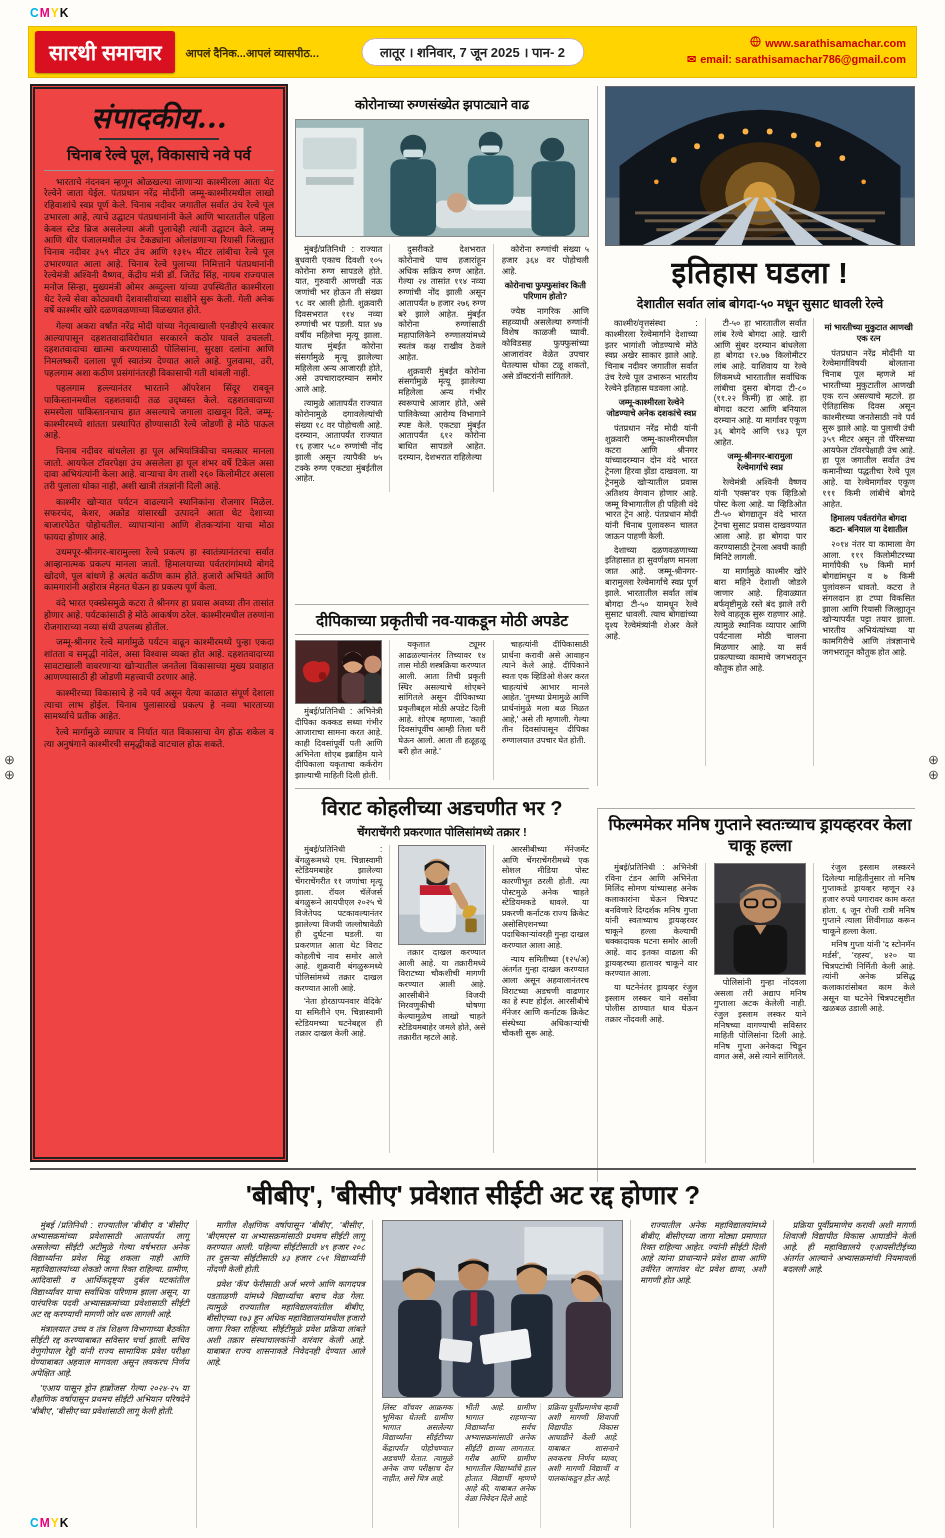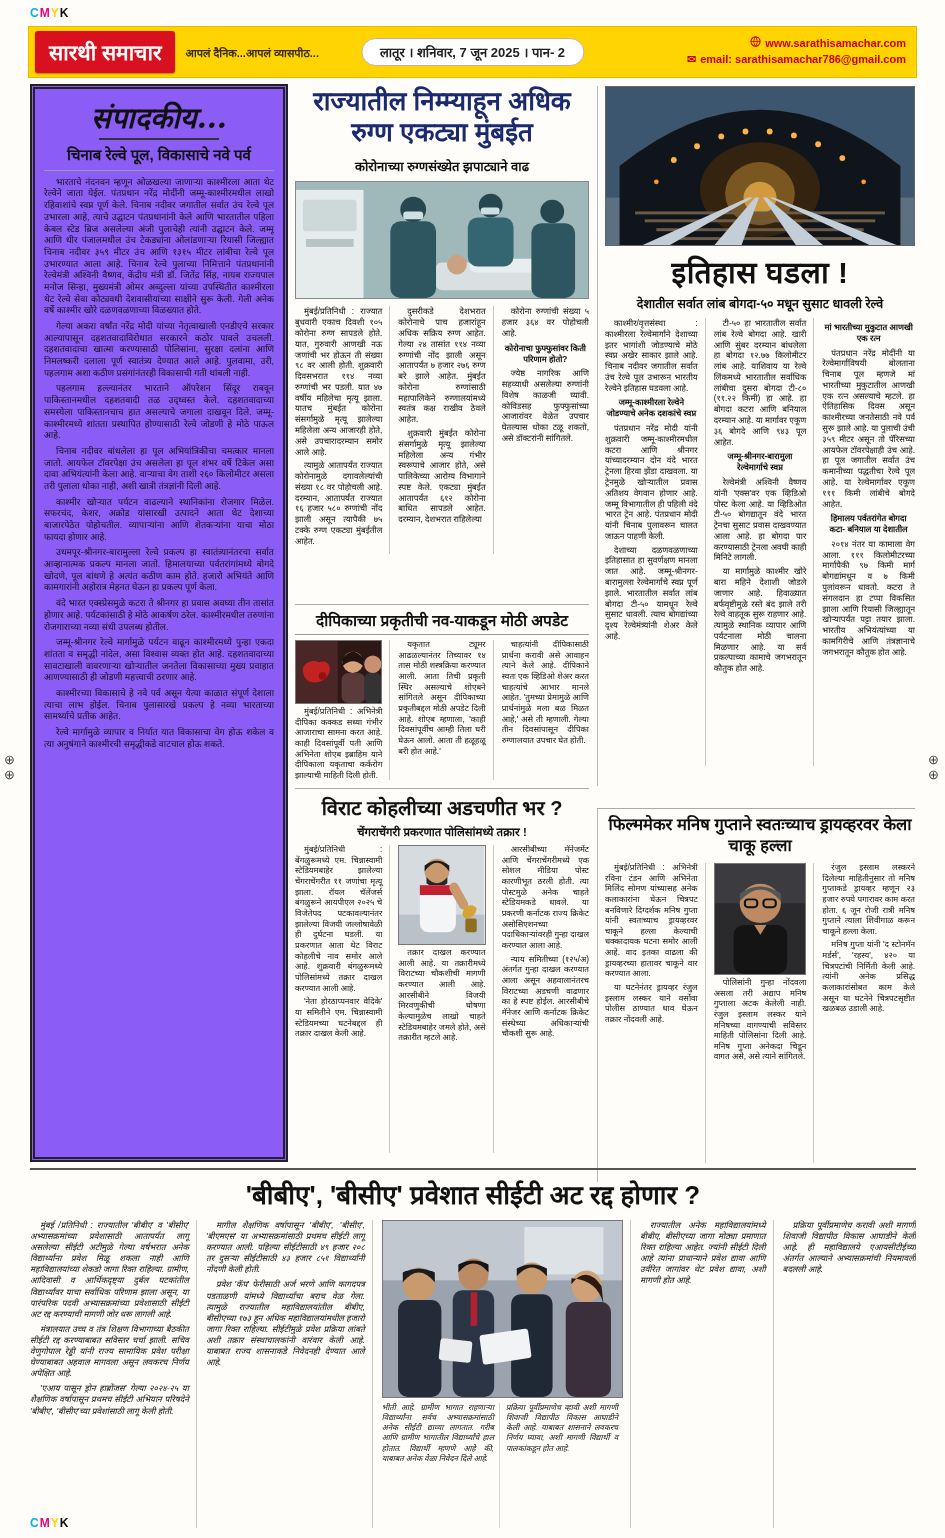--- a/index.html
+++ b/index.html
@@ -24,21 +24,21 @@
   .section { position:absolute; overflow:hidden; }
   .cols { display:flex; gap:8px; }
   .col { flex:1; overflow:hidden; text-align:justify; border-right:1px solid #c8c8c4; padding-right:7px; }
   .col:last-child { border-right:none; padding-right:0; }
   .col p { margin:0 0 3px; text-indent:9px; }
   .col p.colsub { font-weight:bold; text-indent:0; text-align:center; margin:4px 0; }
   .photo { display:block; width:100%; }
   .photo svg { display:block; width:100%; height:100%; }
 
   
-  #editorial { left:30px; top:84px; width:258px; height:1078px; border:5px double #222; padding:8px 9px; background:#8b5cf6; }
+  #editorial { left:30px; top:84px; width:258px; height:1078px; border:5px double #222; padding:8px 9px; background:#ef4444; }
   #ed-kicker { font-family:"DejaVu Serif", serif; font-style:italic; font-weight:bold; font-size:29px; text-align:center; padding-bottom:2px; }
   #ed-flourish { width:120px; height:0; border-bottom:2px solid #333; margin:0 auto 6px; }
   #ed-headline { font-size:15px; font-weight:bold; text-align:center; line-height:1.25; margin-bottom:6px; border-bottom:1px solid #999; padding-bottom:5px; }
   #ed-body { height:952px; overflow:hidden; font-size:9px; line-height:1.3; text-align:justify; }
   #ed-body p { margin-bottom:4px; text-indent:12px; }
 
   
   #covid { left:295px; top:86px; width:294px; height:516px; }
   #covid-headline { color:#1b2a6e; font-weight:bold; font-size:26px; line-height:1.2; text-align:center; }
   #covid-subhead { font-size:13px; font-weight:bold; text-align:center; margin:9px 0 6px; }
@@ -127,21 +127,20 @@
         <p>काश्मीर खोऱ्यात पर्यटन वाढल्याने स्थानिकांना रोजगार मिळेल. सफरचंद, केशर, अक्रोड यांसारखी उत्पादने आता थेट देशाच्या बाजारपेठेत पोहोचतील. व्यापाऱ्यांना आणि शेतकऱ्यांना याचा मोठा फायदा होणार आहे.</p>
         <p>उधमपूर-श्रीनगर-बारामुल्ला रेल्वे प्रकल्प हा स्वातंत्र्यानंतरचा सर्वात आव्हानात्मक प्रकल्प मानला जातो. हिमालयाच्या पर्वतरांगांमध्ये बोगदे खोदणे, पूल बांधणे हे अत्यंत कठीण काम होते. हजारो अभियंते आणि कामगारांनी अहोरात्र मेहनत घेऊन हा प्रकल्प पूर्ण केला.</p>
         <p>वंदे भारत एक्स्प्रेसमुळे कटरा ते श्रीनगर हा प्रवास अवघ्या तीन तासांत होणार आहे. पर्यटकांसाठी हे मोठे आकर्षण ठरेल. काश्मीरमधील तरुणांना रोजगाराच्या नव्या संधी उपलब्ध होतील.</p>
         <p>जम्मू-श्रीनगर रेल्वे मार्गामुळे पर्यटन वाढून काश्मीरमध्ये पुन्हा एकदा शांतता व समृद्धी नांदेल, असा विश्वास व्यक्त होत आहे. दहशतवादाच्या सावटाखाली वावरणाऱ्या खोऱ्यातील जनतेला विकासाच्या मुख्य प्रवाहात आणण्यासाठी ही जोडणी महत्त्वाची ठरणार आहे.</p>
         <p>काश्मीरच्या विकासाचे हे नवे पर्व असून येत्या काळात संपूर्ण देशाला त्याचा लाभ होईल. चिनाब पुलासारखे प्रकल्प हे नव्या भारताच्या सामर्थ्याचे प्रतीक आहेत.</p>
         <p>रेल्वे मार्गामुळे व्यापार व निर्यात यात विकासाचा वेग होऊ शकेल व त्या अनुषंगाने काश्मीरची समृद्धीकडे वाटचाल होऊ शकते.</p>
       </div>
   </div>
 
   <div id="covid" class="section">
-    <div id="covid-headline">राज्यातील निम्म्याहून अधिक रुग्ण एकट्या मुंबईत</div>
     <div id="covid-subhead">कोरोनाच्या रुग्णसंख्येत झपाट्याने वाढ</div>
     <div id="covid-photo" class="photo">
       <svg viewBox="0 0 294 118" preserveAspectRatio="none">
         <rect width="294" height="118" fill="#9fb8ba"></rect>
         <rect x="0" y="8" width="68" height="110" fill="#e6ebeb"></rect>
         <rect x="7" y="18" width="54" height="32" rx="3" fill="#cdd8d8"></rect>
         <rect x="10" y="58" width="48" height="8" fill="#b7c4c4"></rect>
         <rect x="140" y="82" width="130" height="28" rx="7" fill="#d9e0e2"></rect>
         <circle cx="162" cy="84" r="10" fill="#caa183"></circle>
         <rect x="175" y="78" width="80" height="14" rx="6" fill="#e8eef0"></rect>
@@ -352,20 +351,23 @@
             <rect x="136" y="74" width="44" height="104" rx="10" fill="#1f2835"></rect>
             <circle cx="216" cy="66" r="16" fill="#d0a078"></circle>
               <path d="M200,64 Q216,44 232,66 L234,84 Q228,60 200,58 Z" fill="#2a1a10"></path>
             <rect x="194" y="82" width="48" height="96" rx="10" fill="#3a2f3a"></rect>
             <rect x="104" y="112" width="52" height="30" rx="3" fill="#f2f3f4" transform="rotate(-8 130 127)"></rect>
             <rect x="60" y="120" width="34" height="22" rx="3" fill="#e9ebec" transform="rotate(6 77 131)"></rect>
           </svg>
         </div>
         <div id="cet-minis">
           <div class="mini">
+              <p>लिस्ट वॉचवर आक्रमक भूमिका घेतली. ग्रामीण भागात असलेल्या विद्यार्थ्यांना सीईटीच्या केंद्रापर्यंत पोहोचण्यात अडचणी येतात. त्यामुळे अनेक जण परीक्षाच देत नाहीत, असे चित्र आहे.</p>
+            </div>
+          <div class="mini">
               <p>भीती आहे. ग्रामीण भागात राहणाऱ्या विद्यार्थ्यांना सर्वच अभ्यासक्रमांसाठी अनेक सीईटी द्याव्या लागतात. गरीब आणि ग्रामीण भागातील विद्यार्थ्यांचे हाल होतात. विद्यार्थी म्हणणे आहे की, याबाबत अनेक वेळा निवेदन दिले आहे.</p>
             </div>
           <div class="mini">
               <p>प्रक्रिया पूर्वीप्रमाणेच व्हावी अशी मागणी शिवाजी विद्यापीठ विकास आघाडीने केली आहे. याबाबत शासनाने लवकरच निर्णय घ्यावा, अशी मागणी विद्यार्थी व पालकांकडून होत आहे.</p>
             </div>
         </div>
       </div>
       <div id="cet-c5" class="cet-col">
           <p>राज्यातील अनेक महाविद्यालयांमध्ये बीबीए, बीसीएच्या जागा मोठ्या प्रमाणात रिक्त राहिल्या आहेत. ज्यांनी सीईटी दिली आहे त्यांना प्राधान्याने प्रवेश द्यावा आणि उर्वरित जागांवर थेट प्रवेश द्यावा, अशी मागणी होत आहे.</p>
         </div>

